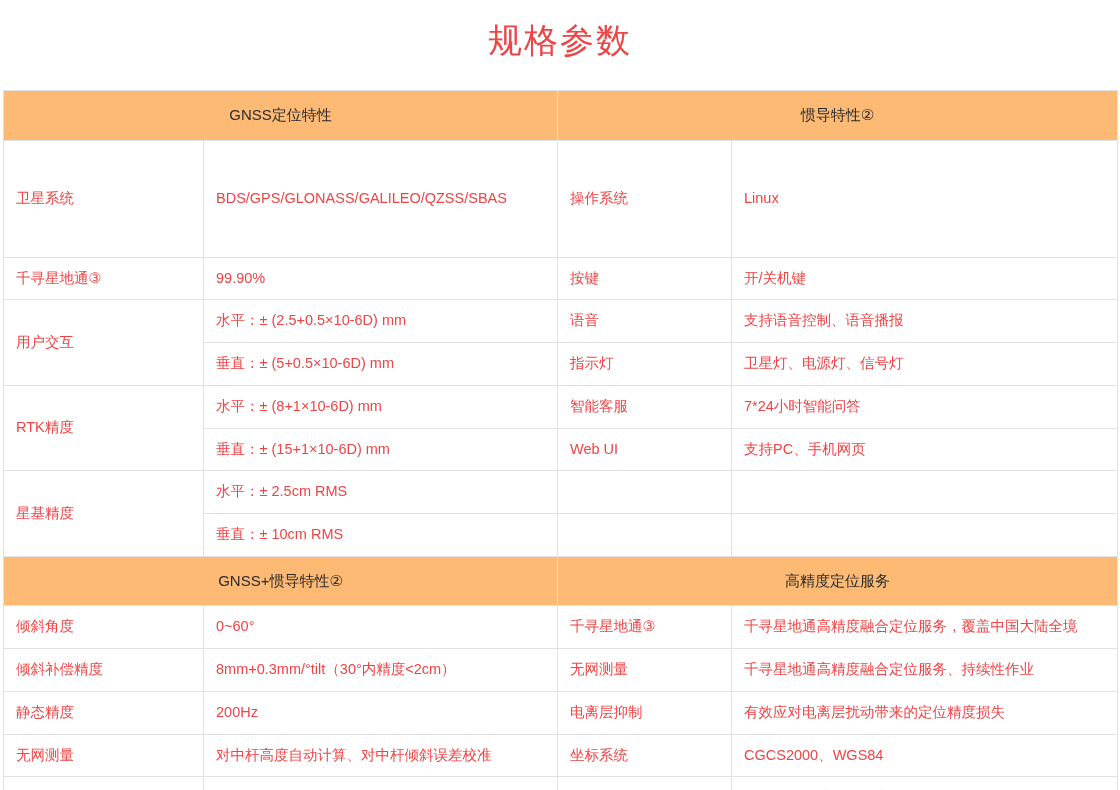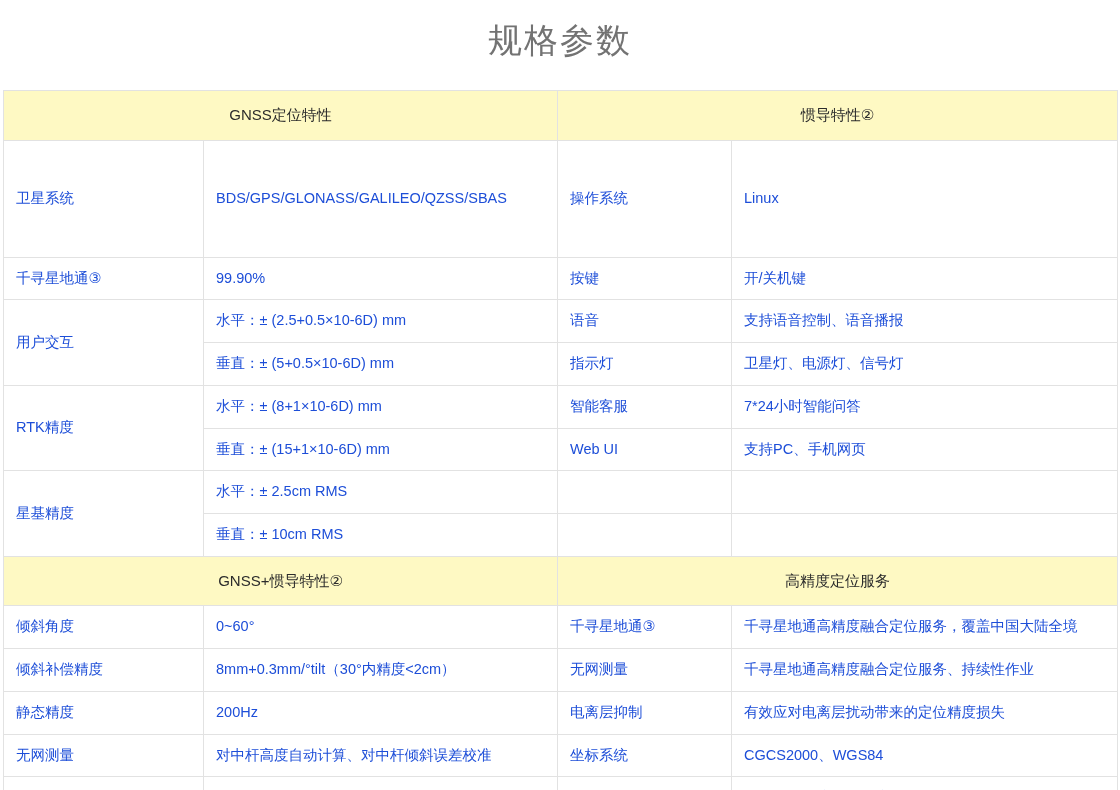--- a/index.html
+++ b/index.html
@@ -11,40 +11,40 @@
     width: 1120px;
     height: 790px;
     overflow: hidden;
     font-family: "Liberation Sans", "DejaVu Sans", sans-serif;
     color: #222222;
   }
   .page-title {
     text-align: center;
     font-size: 34px;
     font-weight: 400;
-    color: #737373;
+    color: #ef4444;
     padding: 18px 0 26px 0;
     letter-spacing: 2px;
   }
   .spec-table {
     width: 1114px;
     margin: 0 3px;
     border-collapse: collapse;
     table-layout: fixed;
     font-size: 14.5px;
   }
   .spec-table td {
     border: 1px solid #e2e2e2;
     padding: 10px 12px;
     vertical-align: middle;
-    color: #1d4ed8;
+    color: #ef4444;
     line-height: 1.5;
   }
   .section-head td {
-    background: #fef9c3;
+    background: #fdba74;
     text-align: center;
     font-size: 15px;
     color: #2b2b2b;
     padding: 13px 12px;
   }
   .col-a { width: 200px; }
   .col-b { width: 354px; }
   .col-c { width: 174px; }
   .col-d { width: 386px; }
   .tall-cell { height: 96px; }

